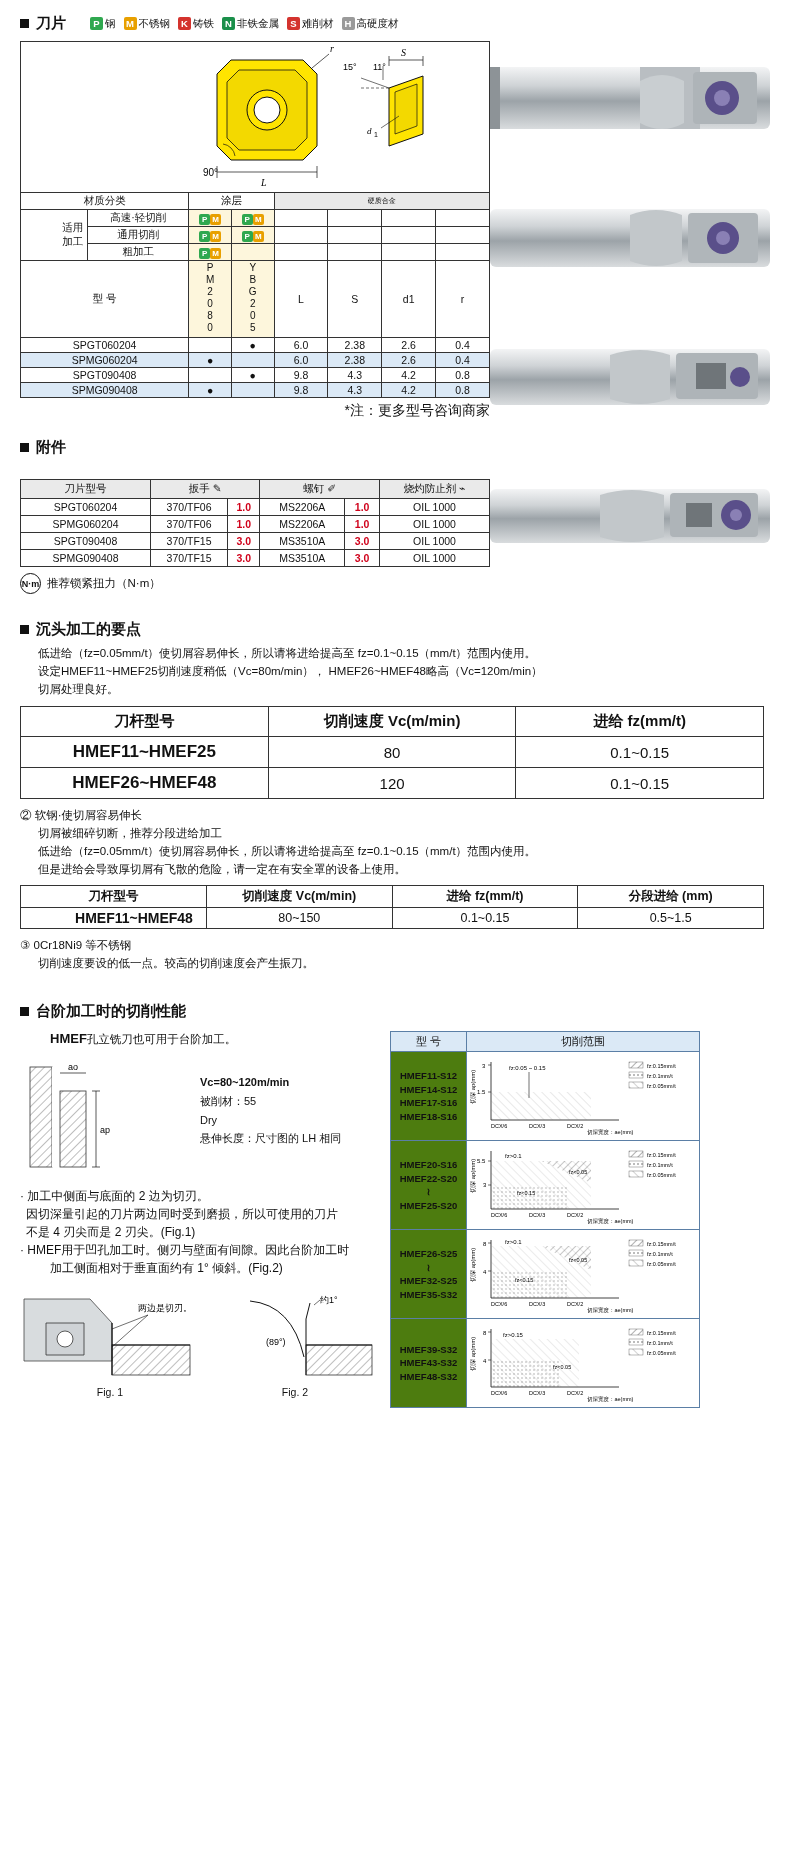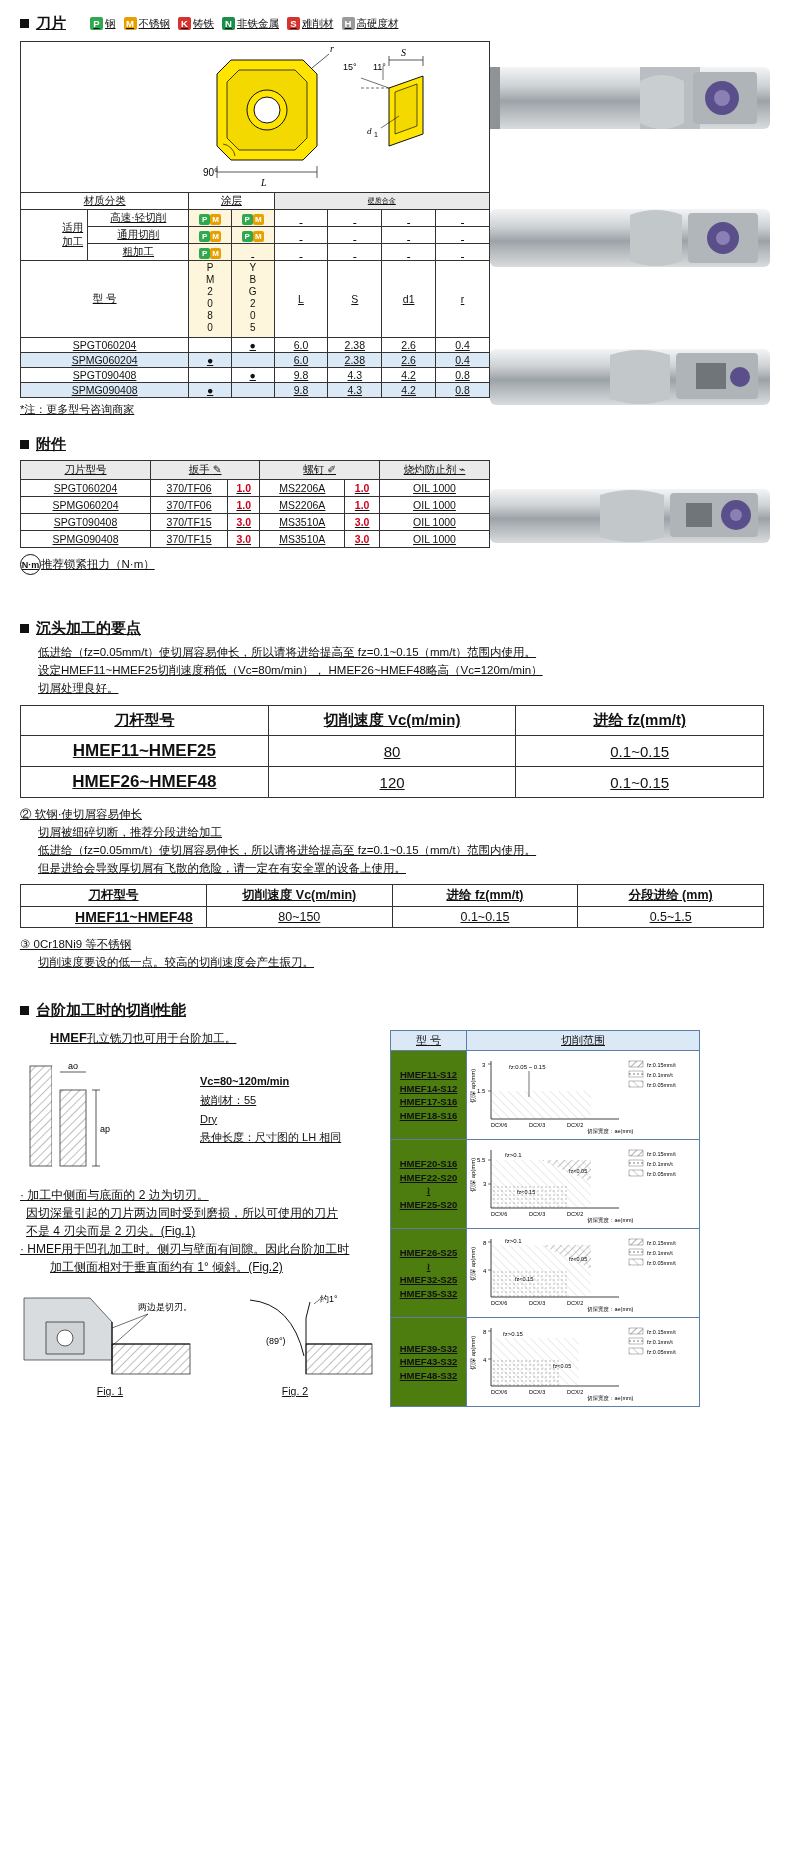--- a/index.html
+++ b/index.html
@@ -4,21 +4,21 @@
 <style>
   * { box-sizing: border-box; }
   html, body { margin:0; padding:0; }
   body {
     width:800px; height:1858px; position:relative;
     background:#ffffff;
     font-family:"Liberation Sans", sans-serif;
     color:#111;
     font-size:11px;
   }
-  .page { position:relative; width:720px; height:1858px; padding:14px 20px;text-decoration:underline; }
+  .page { position:relative; width:720px; height:1858px; padding:14px 20px; }
 
   
   .sec-head { display:flex; align-items:center; gap:7px; font-size:15px; font-weight:bold; }
   .sec-head .sq { width:9px; height:9px; background:#111; display:inline-block; }
 
   
   .legend { display:flex; align-items:center; gap:3px; flex-wrap:nowrap; }
   .legend .item { display:flex; align-items:center; gap:2px; margin-right:5px; font-size:10.5px; }
   .mbox { width:13px; height:13px; border-radius:2px; color:#fff; font-weight:bold;
           font-size:9.5px; display:flex; align-items:center; justify-content:center; }
@@ -39,28 +39,28 @@
 
   
   table.tbl { border-collapse:collapse; width:100%; }
   table.tbl td, table.tbl th { border:1px solid #333; font-size:10.5px; text-align:center;
     padding:1px 2px; font-weight:normal; }
 
   .vert { writing-mode:vertical-rl; text-orientation:upright; letter-spacing:1px; }
   .hl { background:#dbe9f6; }
   .yellowish { background:#fdf6dc; }
   .dot { font-size:13px; line-height:1; }
-  .note { font-size:11px; margin-top:4px; }
+  .note { font-size:14px; margin-top:4px;text-align:right; }
 
   
   .acc-table td, .acc-table th { border:1px solid #333; font-size:10.5px; padding:2px 3px; text-align:center; }
   .acc-table th { background:#eaeaea; font-weight:normal; }
   .red { color:#d0021b; font-weight:bold; }
 
-  .nm-row { display:flex; align-items:center; margin-top:6px; font-size:11.5px; }
+  .nm-row { display:flex; align-items:center; gap:6px; margin-top:6px; font-size:11.5px; }
   .nm-circle { width:21px; height:21px; border:1.5px solid #111; border-radius:50%;
       display:flex; align-items:center; justify-content:center; font-size:9px; font-weight:bold; }
 
   
   .pt-list { font-size:11.5px; line-height:1.55; }
   .indent { padding-left:18px; }
 
   .big-table { border-collapse:collapse; width:744px; margin:8px 0 4px 0; }
   .big-table td { border:1px solid #333; text-align:center; padding:5px 3px; font-size:15px; }
   .big-table .hdr { font-size:15px; font-weight:bold; }
@@ -271,21 +271,21 @@
       </tbody>
         </table>
 
       <div class="note">*注：更多型号咨询商家</div>
 
       <div class="sec-head" style="margin-top:18px;">
         <span class="sq"></span>
         <span>附件</span>
       </div>
 
-      <table class="acc-table" style="border-collapse:collapse; width:100%; margin-top:6px;">
+      <table class="acc-table" style="border-collapse:collapse; width:100%; margin-top:22px;">
         <tbody>
             <tr>
           <th style="width:130px;">刀片型号</th>
           <th colspan="2" style="width:105px;">
             <span>扳手</span>
             <span> ✎</span>
           </th>
           <th colspan="2" style="width:115px;">
             <span>螺钉</span>
             <span> ✐</span>

